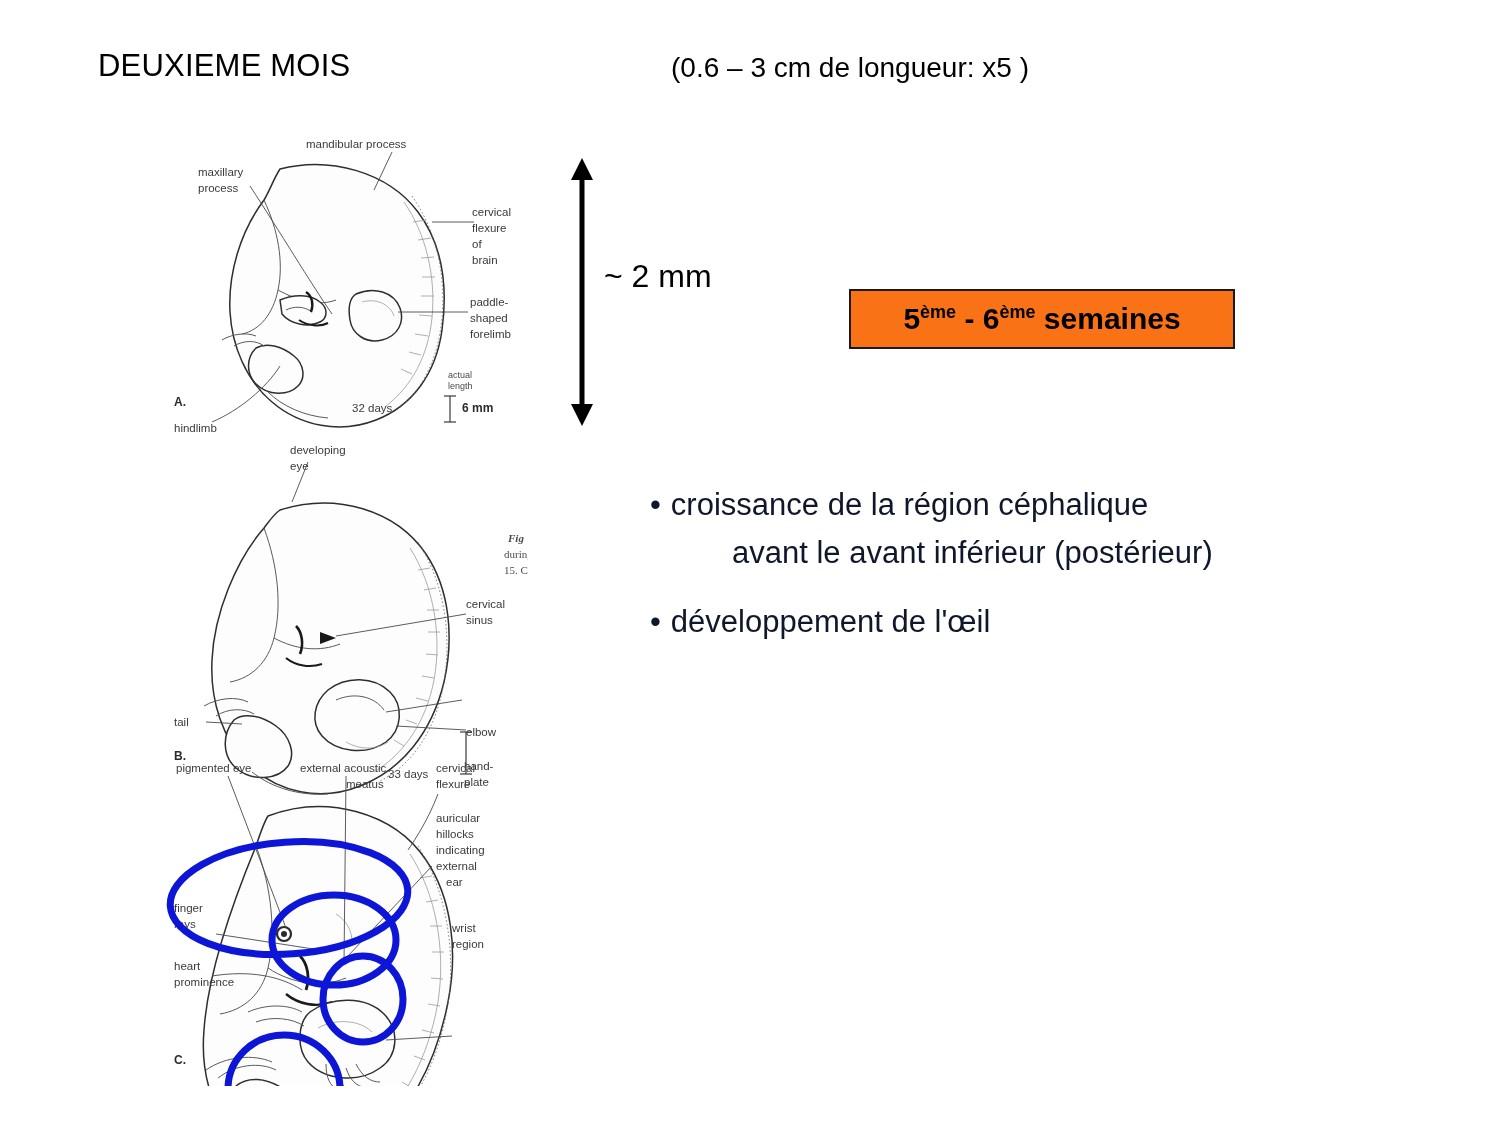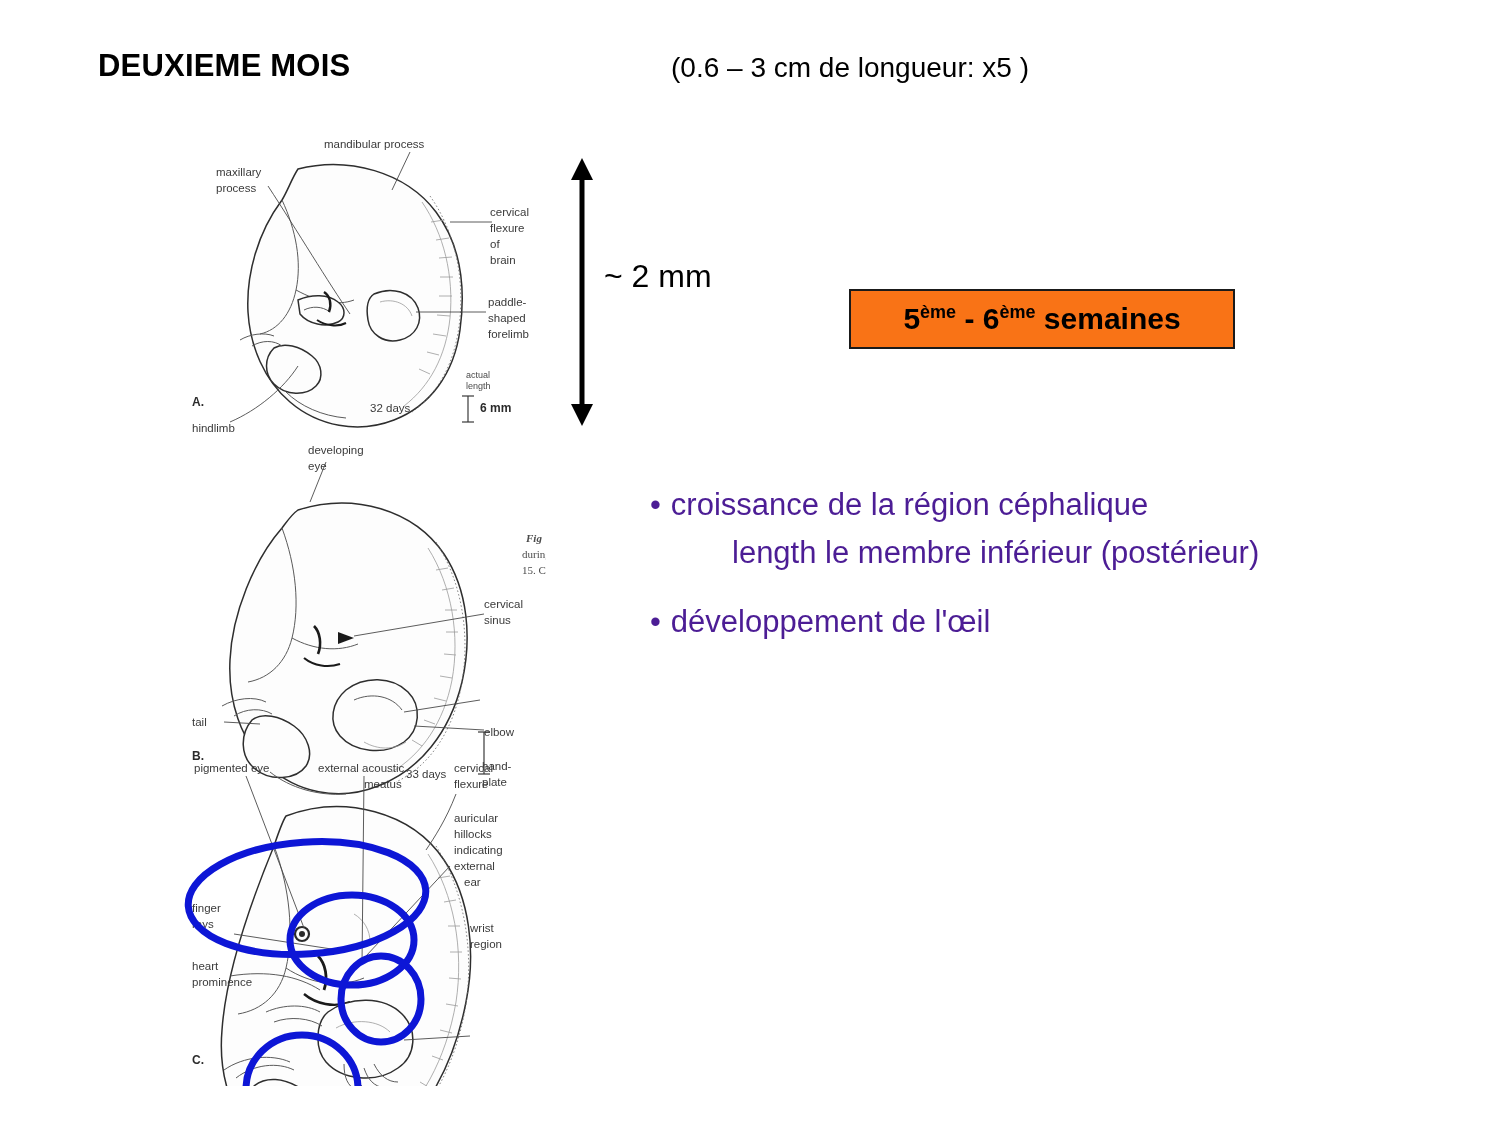--- a/index.html
+++ b/index.html
@@ -15,37 +15,37 @@
     font-family: "Liberation Sans", sans-serif;
     color: #000000;
   }
 
   
   #slide-title {
     position: absolute;
     left: 98px;
     top: 48px;
     font-size: 31px;
-    font-weight: bold;
+    font-weight: normal;
     letter-spacing: 0.2px;
     white-space: nowrap;
   }
   #slide-subtitle {
     position: absolute;
     left: 671px;
     top: 52px;
     font-size: 28px;
     font-weight: normal;
     white-space: nowrap;
   }
 
   
   #figure-plate {
     position: absolute;
-    left: 178px;
+    left: 160px;
     top: 134px;
     width: 368px;
     height: 952px;
     background: #fca5a5;
   }
   #figure-svg { display: block; width: 368px; height: 952px; }
 
   
   #size-arrow {
     position: absolute;
@@ -90,21 +90,21 @@
   #bullet-list {
     position: absolute;
     left: 650px;
     top: 486px;
     width: 820px;
   }
   .bullet-line {
     font-size: 31px;
     line-height: 1.24;
     white-space: nowrap;
-    color: #4c1d95;
+    color: #0f172a;
   }
   .bullet-line.b-gap-1 { margin-top: 38px; }
   .bullet-line.b-gap-2 { margin-top: 10px; }
   .bullet-line.b-gap-3 { margin-top: 10px; }
   .bullet-line.b-gap-4 { margin-top: 30px; }
   .bullet-line.b-gap-5 { margin-top: 10px; }
   .ind-0 { margin-left: 0px; }
   .ind-1 { margin-left: 22px; }
   .ind-2 { margin-left: 82px; }
   .ind-3 { margin-left: 60px; }
@@ -375,17 +375,17 @@
 
 <div id="weeks-box">
   <div id="weeks-box-label"><span>5</span><sup>ème</sup><span> - </span><span>6</span><sup>ème</sup><span> semaines</span></div>
 </div>
 
 <div id="bullet-list">
   <div class="bullet-line ind-0"><span class="dot">•</span><span>croissance de la région céphalique</span></div>
 
 
 
-  <div class="bullet-line ind-2 b-gap-3"><span>length le membre inférieur (postérieur)</span></div>
+  <div class="bullet-line ind-2 b-gap-3"><span>avant le avant inférieur (postérieur)</span></div>
 
   <div class="bullet-line ind-0 b-gap-4"><span class="dot">•</span><span>développement de l'œil</span></div>
 
 </div>
 
 </body></html>

